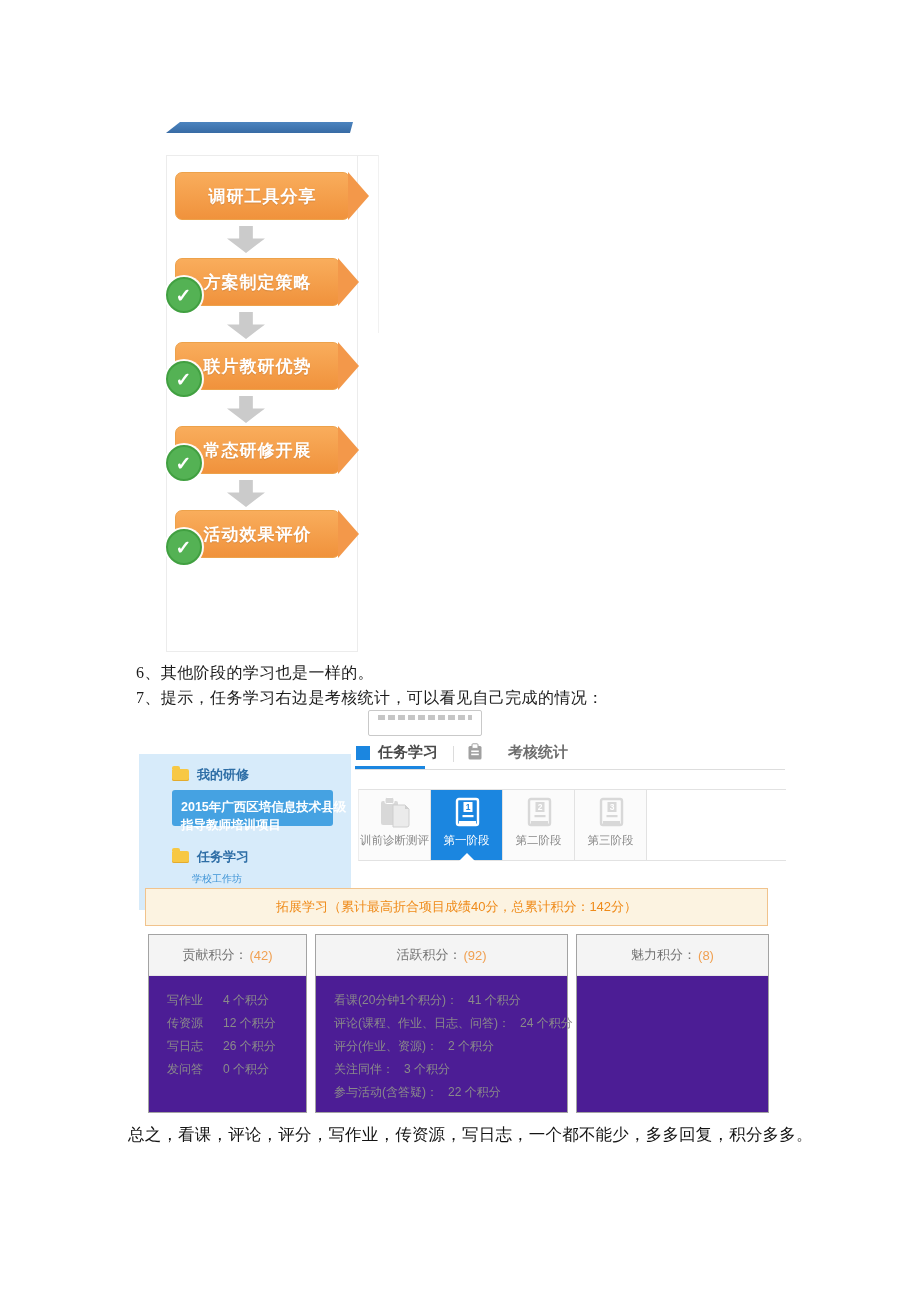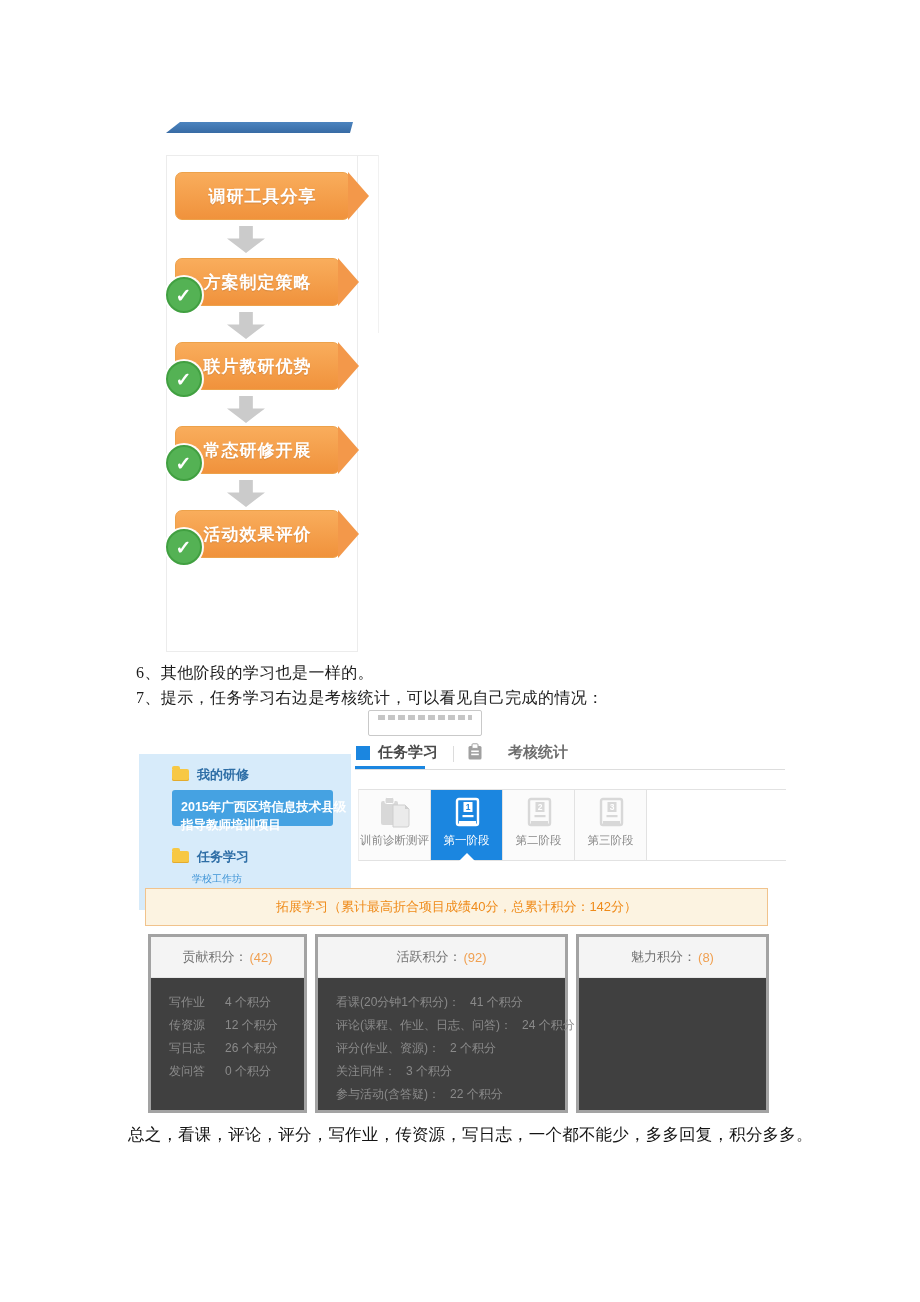--- a/index.html
+++ b/index.html
@@ -81,22 +81,22 @@
              transform:translateX(-50%);
              border-left:8px solid transparent;border-right:8px solid transparent;
              border-bottom:8px solid #fff;}
   .stage-filler{flex:1;background:#fff;}
 
   
   .score-header{position:absolute;left:145px;top:888px;width:623px;height:38px;
             background:#fcf3e1;border:1px solid #f1c38c;box-sizing:border-box;
             display:flex;align-items:center;justify-content:center;
             color:#ef8b1a;font-size:13px;white-space:nowrap;}
-  .score-col{position:absolute;top:934px;height:179px;background:#404040;
-            border:3px solid #a3a3a3;box-sizing:border-box;}
+  .score-col{position:absolute;top:934px;height:179px;background:#4c1d95;
+            border:1px solid #a3a3a3;box-sizing:border-box;}
   .score-col .col-head{height:40px;background:#f4f4f4;border-bottom:1px solid #e7e7e7;
             display:flex;align-items:center;justify-content:center;
             font-size:13px;color:#737373;white-space:nowrap;}
   .score-col .col-head .num{color:#f0a051;margin-left:2px;}
   .score-col .col-body{padding:13px 0 0 18px;}
   .score-row{font-size:12px;color:#8a8a8a;line-height:23px;white-space:nowrap;}
   .score-row .lbl1{display:inline-block;min-width:46px;}
   .score-row .val{margin-left:10px;}
   .col-1{left:148px;width:159px;}
   .col-2{left:315px;width:253px;}

